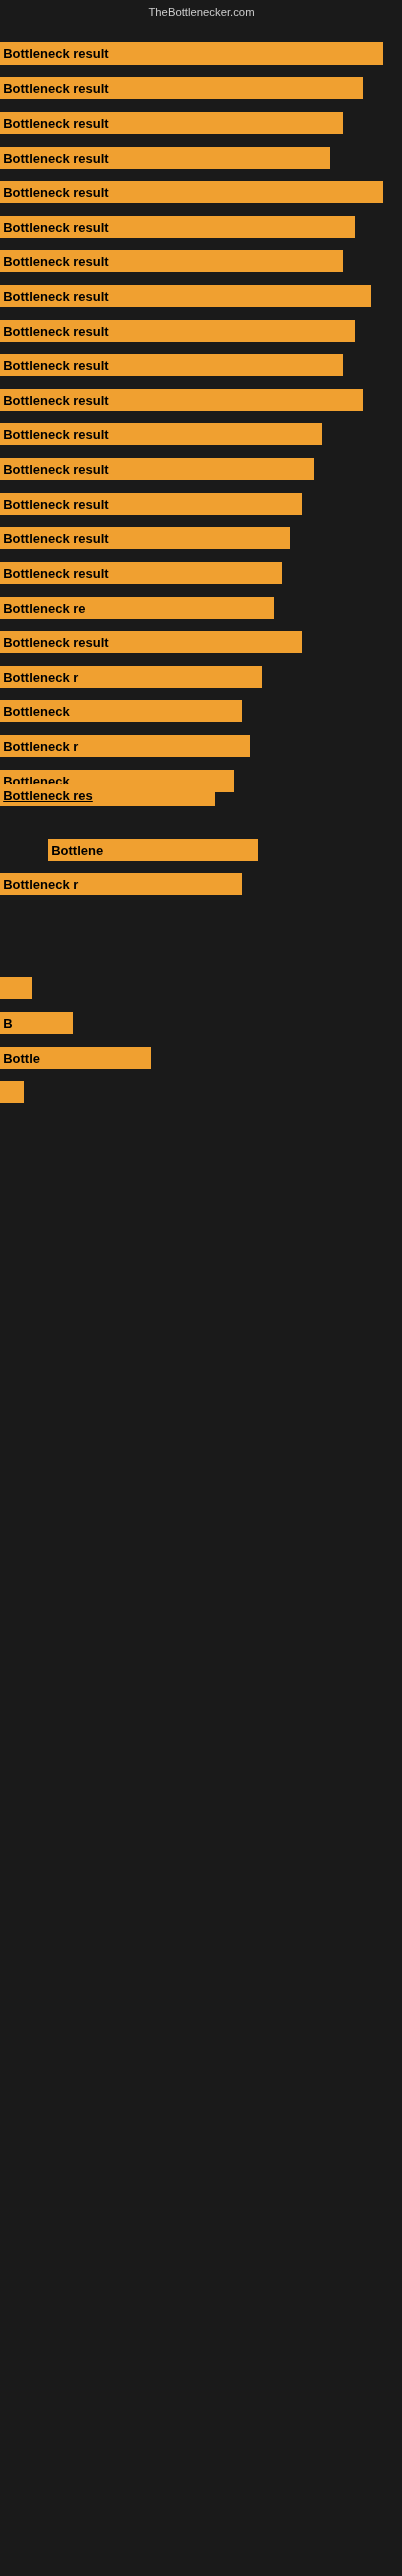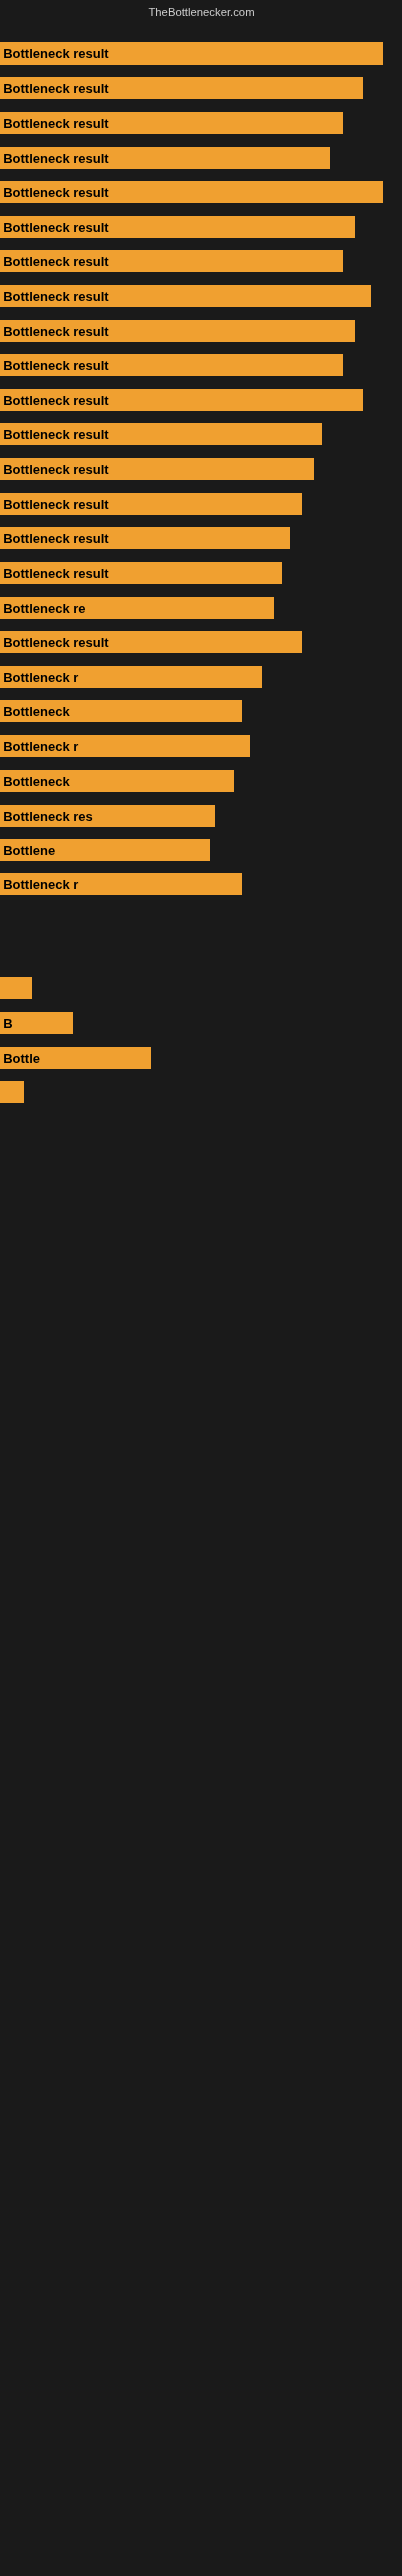--- a/index.html
+++ b/index.html
@@ -160,27 +160,27 @@
     <div class="bar-item" style="top: 710px; width: 403px;">
       <div class="bar-fill" style="width: 62%;">
         <span class="bar-label">Bottleneck r</span>
       </div>
     </div>
     <div class="bar-item" style="top: 745px; width: 403px;">
       <div class="bar-fill" style="width: 58%;">
         <span class="bar-label">Bottleneck</span>
       </div>
     </div>
-    <div class="bar-item" style="top: 780px; width: 331px;">
+    <div class="bar-item" style="top: 759px; width: 331px; text-decoration: underline;">
       <div class="bar-fill" style="width: 65%;">
         <span class="bar-label">Bottleneck res</span>
       </div>
     </div>
     <div class="bar-item" style="top: 814px; width: 403px;">
-      <div class="bar-fill" style="width: 52%;">
+      <div class="bar-fill" style="width: 52%; margin-left: 48px;">
         <span class="bar-label">Bottlene</span>
       </div>
     </div>
     <div class="bar-item" style="top: 848px; width: 403px;">
       <div class="bar-fill" style="width: 60%;">
         <span class="bar-label">Bottleneck r</span>
       </div>
     </div>
     <div class="bar-item" style="top: 952px; width: 403px;">
       <div class="bar-fill" style="width: 8%;">

